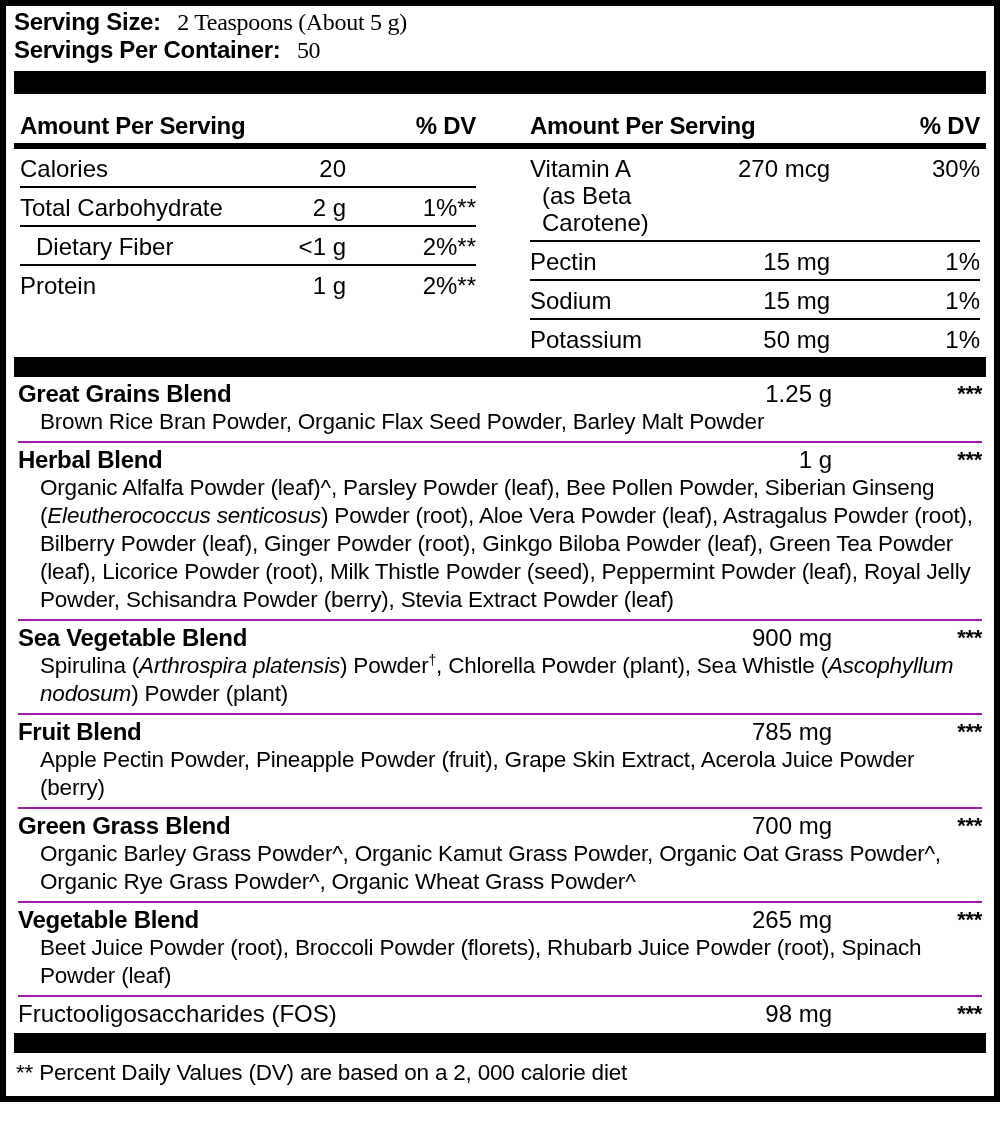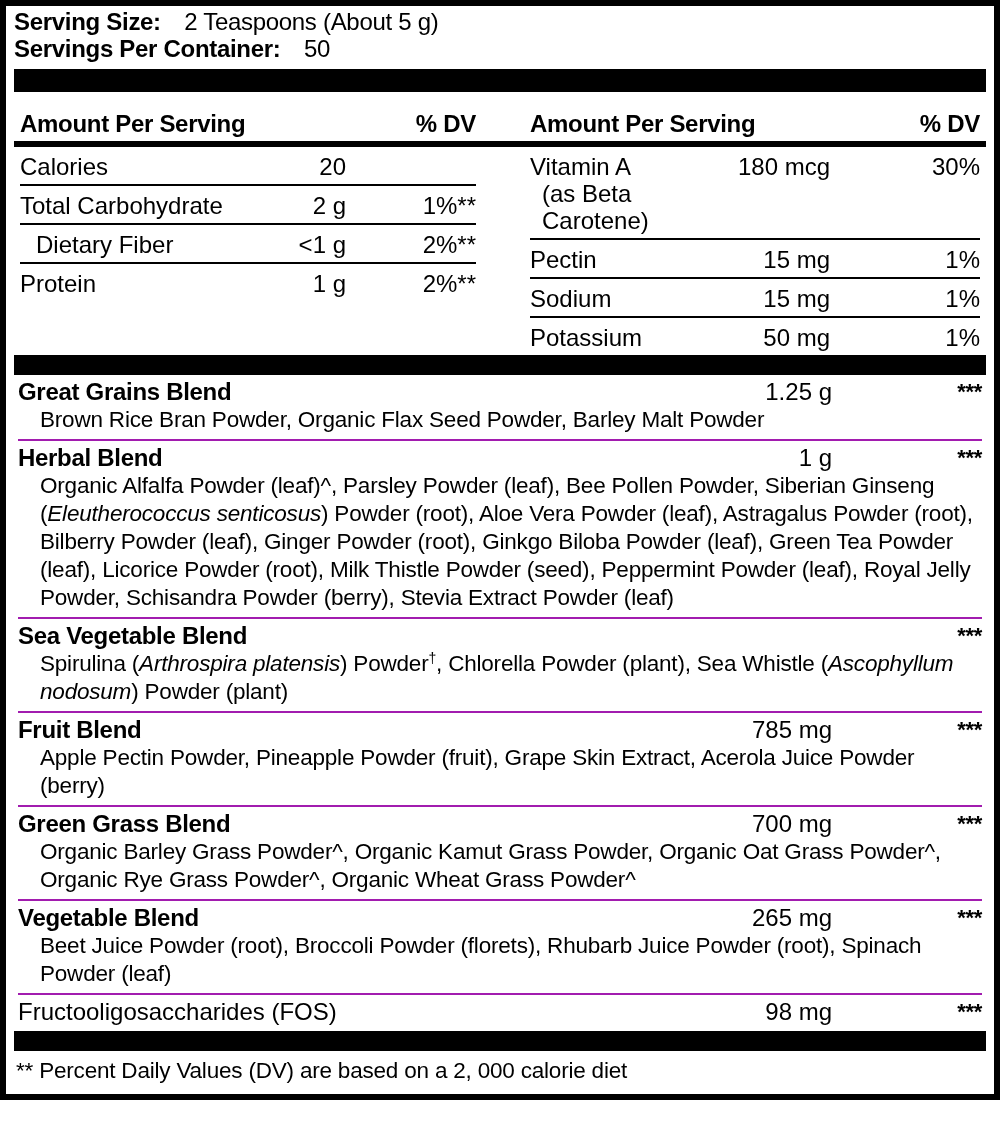--- a/index.html
+++ b/index.html
@@ -20,21 +20,21 @@
   .title-wrap { margin-top: 2px; height: 80px; overflow: hidden; }
   .title-wrap svg { display: block; }
   .serving-block { margin-top: 2px; }
   .serving-line {
     font-size: 24px;
     line-height: 27px;
     letter-spacing: -0.3px;
     white-space: nowrap;
   }
   .serving-line .lbl { font-weight: bold; }
-  .serving-line .val { font-weight: normal; margin-left: 17px; }
+  .serving-line .val { font-weight: normal; margin-left: 10px; font-family: Liberation Serif, serif; }
   .bar {
     height: 23px;
     background: #000;
     margin-top: 7px;
   }
   .bar.mid { height: 20px; margin-top: 0; }
   
   .nutri-header {
     display: flex;
     justify-content: space-between;
@@ -156,21 +156,21 @@
       <div class="nrow">
         <span class="nname">Protein</span>
         <span class="namt">1 g</span>
         <span class="ndv">2%**</span>
       </div>
     </div>
 
     <div class="ncol right">
       <div class="nrow sep">
         <span class="nname"><span>Vitamin A</span><span class="sub">(as Beta Carotene)</span></span>
-        <span class="namt">180 mcg</span>
+        <span class="namt">270 mcg</span>
         <span class="ndv">30%</span>
       </div>
       <div class="nrow sep">
         <span class="nname">Pectin</span>
         <span class="namt">15 mg</span>
         <span class="ndv">1%</span>
       </div>
       <div class="nrow sep">
         <span class="nname">Sodium</span>
         <span class="namt">15 mg</span>
@@ -201,20 +201,21 @@
         <span class="blend-name">Herbal Blend</span>
         <span class="blend-amt">1 g</span>
         <span class="blend-stars">***</span>
       </div>
       <div class="blend-ing"><span>Organic Alfalfa Powder (leaf)^, Parsley Powder (leaf), Bee Pollen Powder, Siberian Ginseng (</span><span style="font-style: italic;">Eleutherococcus senticosus</span><span>) Powder (root), Aloe Vera Powder (leaf), Astragalus Powder (root), Bilberry Powder (leaf), Ginger Powder (root), Ginkgo Biloba Powder (leaf), Green Tea Powder (leaf), Licorice Powder (root), Milk Thistle Powder (seed), Peppermint Powder (leaf), Royal Jelly Powder, Schisandra Powder (berry), Stevia Extract Powder (leaf)</span></div>
     </div>
 
     <div class="blend">
       <div class="blend-head">
         <span class="blend-name">Sea Vegetable Blend</span>
+        <span class="blend-amt">900 mg</span>
         <span class="blend-stars">***</span>
       </div>
       <div class="blend-ing"><span>Spirulina (</span><span style="font-style: italic;">Arthrospira platensis</span><span>) Powder</span><sup>†</sup><span>, Chlorella Powder (plant), Sea Whistle (</span><span style="font-style: italic;">Ascophyllum nodosum</span><span>) Powder (plant)</span></div>
     </div>
 
     <div class="blend">
       <div class="blend-head">
         <span class="blend-name">Fruit Blend</span>
         <span class="blend-amt">785 mg</span>
         <span class="blend-stars">***</span>

